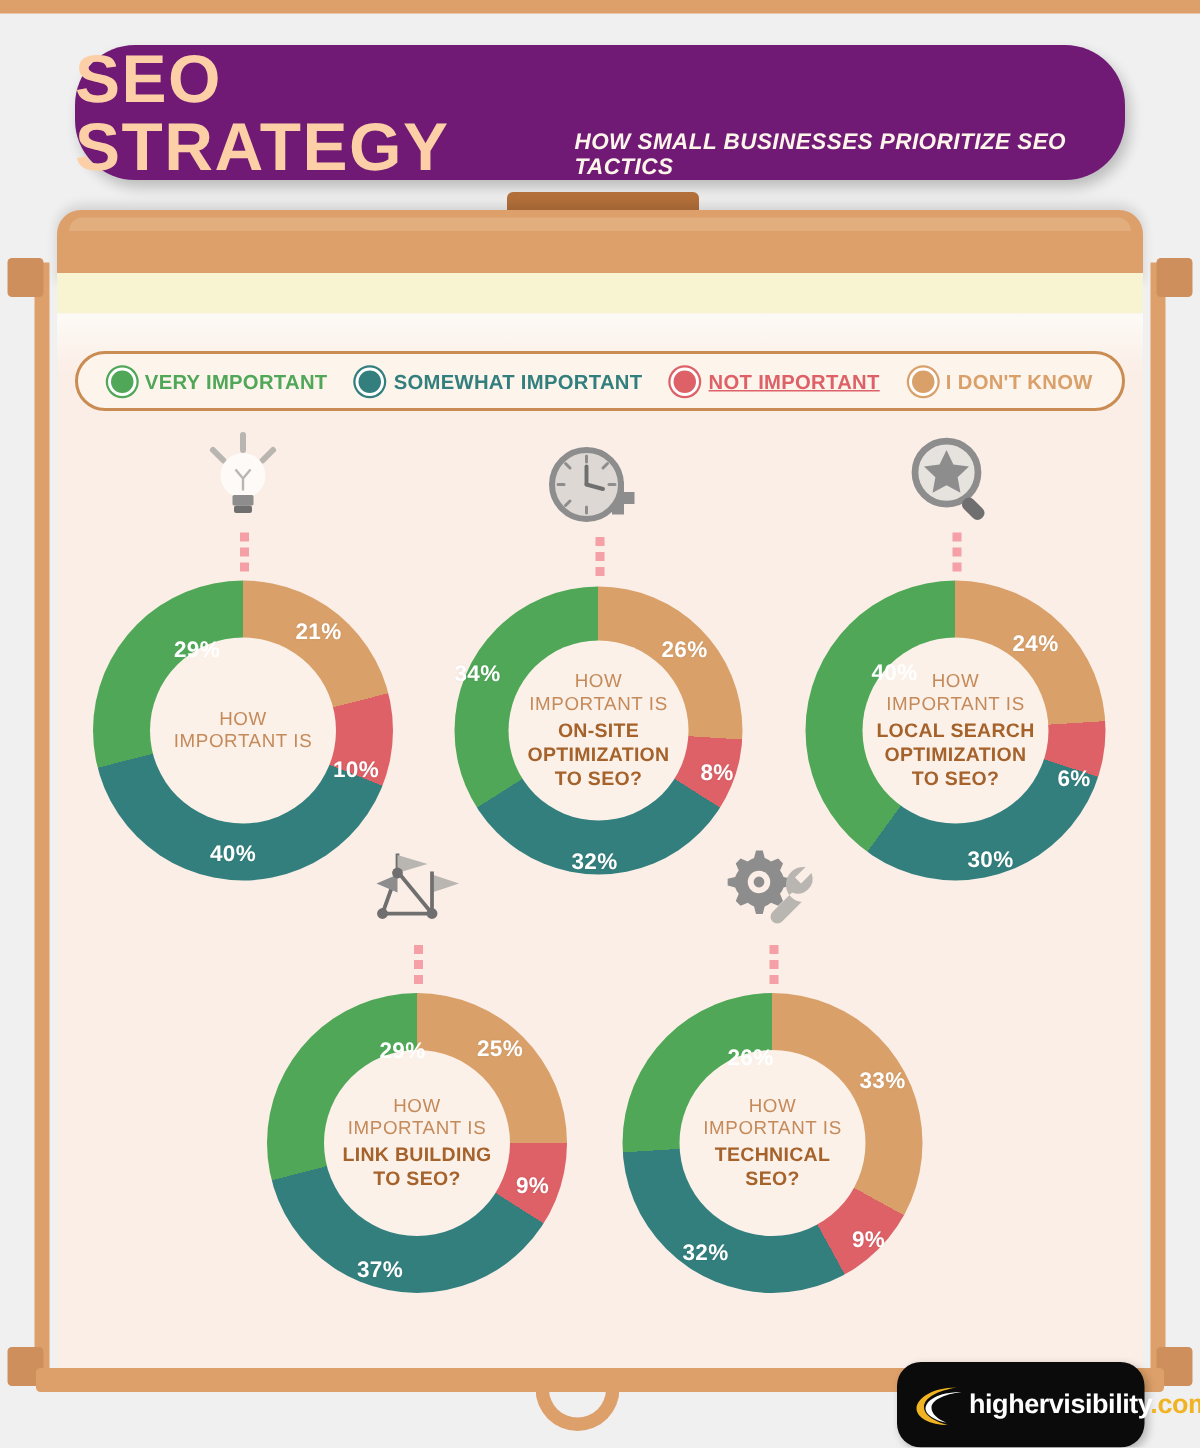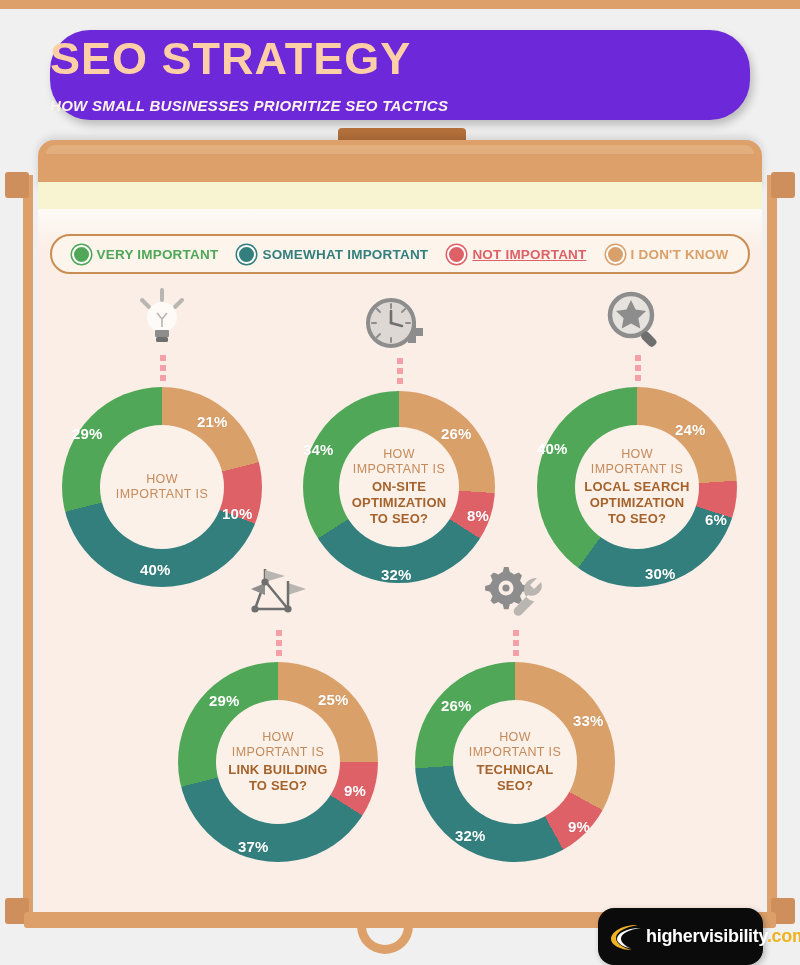--- a/index.html
+++ b/index.html
@@ -14,23 +14,23 @@
 
   
   .top-accent {
     position: absolute; top: 0; left: 0; width: 800px; height: 9px;
     background: #dda06a;
   }
 
   
   .header-plaque {
     position: absolute; left: 50px; top: 30px; width: 700px; height: 90px;
-    background: #6d28d9; border-radius: 40px;
+    background: #701a75; border-radius: 40px;
     box-shadow: 3px 5px 9px rgba(0,0,0,0.22);
-    display: flex; flex-direction: column; align-items: flex-start; justify-content: center;
+    display: flex; align-items: flex-end; justify-content: center;
   }
   .header-title {
     font-size: 45px; font-weight: 700; letter-spacing: 1px;
     color: #fccfa7; font-family: "Liberation Sans", sans-serif;
     line-height: 1;
   }
   .header-sub {
     margin-top: 16px;
     font-size: 15px; font-style: italic; font-weight: 600; letter-spacing: 0.3px;
     color: #fdf4ea;
@@ -119,21 +119,21 @@
   }
   .q-main {
     font-size: 13px; color: #a5622b; font-weight: 700; letter-spacing: 0.2px;
     line-height: 1.22; margin-top: 2px;
   }
   .pct {
     position: absolute; font-size: 15px; font-weight: 700; letter-spacing: 0.2px;
     white-space: nowrap;
   }
   .pct.inside { color: #ffffff; text-shadow: 0 0 2px rgba(0,0,0,0.08); }
-  .pct.outside { color: #ffffff; }
+  .pct.outside { color: #ffffff; margin-left: 44px; }
 
   
   .chart-icon { position: absolute; width: 70px; height: 62px; }
   .dots { position: absolute; width: 7px; display: flex; flex-direction: column; gap: 4px; align-items: center; }
   .dots i { display: block; width: 6px; height: 6px; background: #f4a0a6; }
 
   
   .footer-text {
     position: absolute; left: 24px; top: 933px;
     font-size: 14.5px; color: #3f5b5c; font-weight: 600; letter-spacing: 0.2px;

